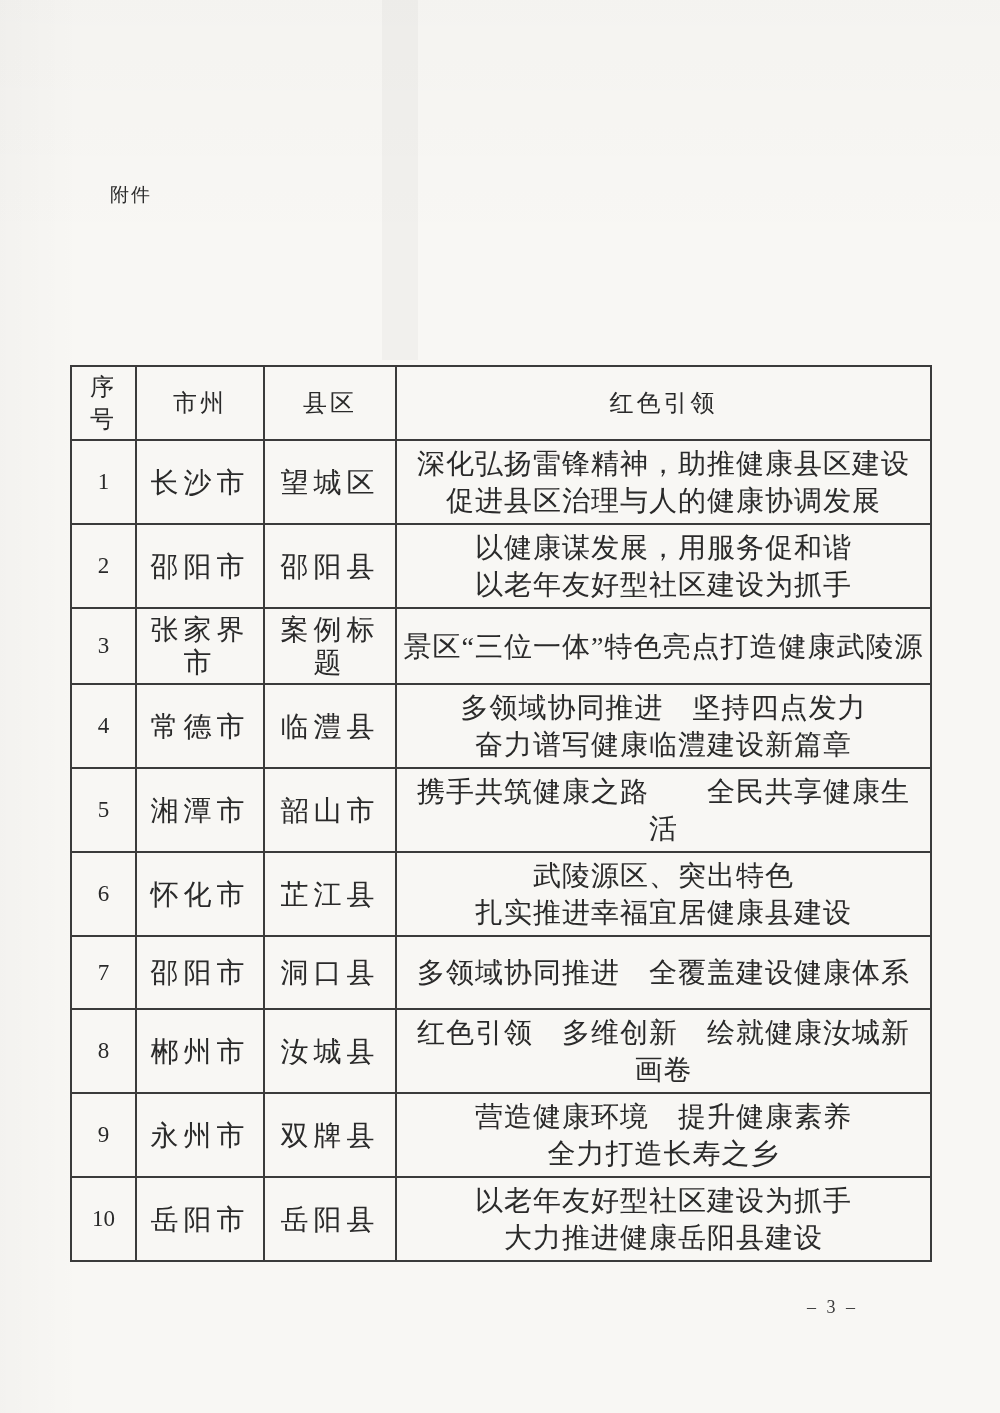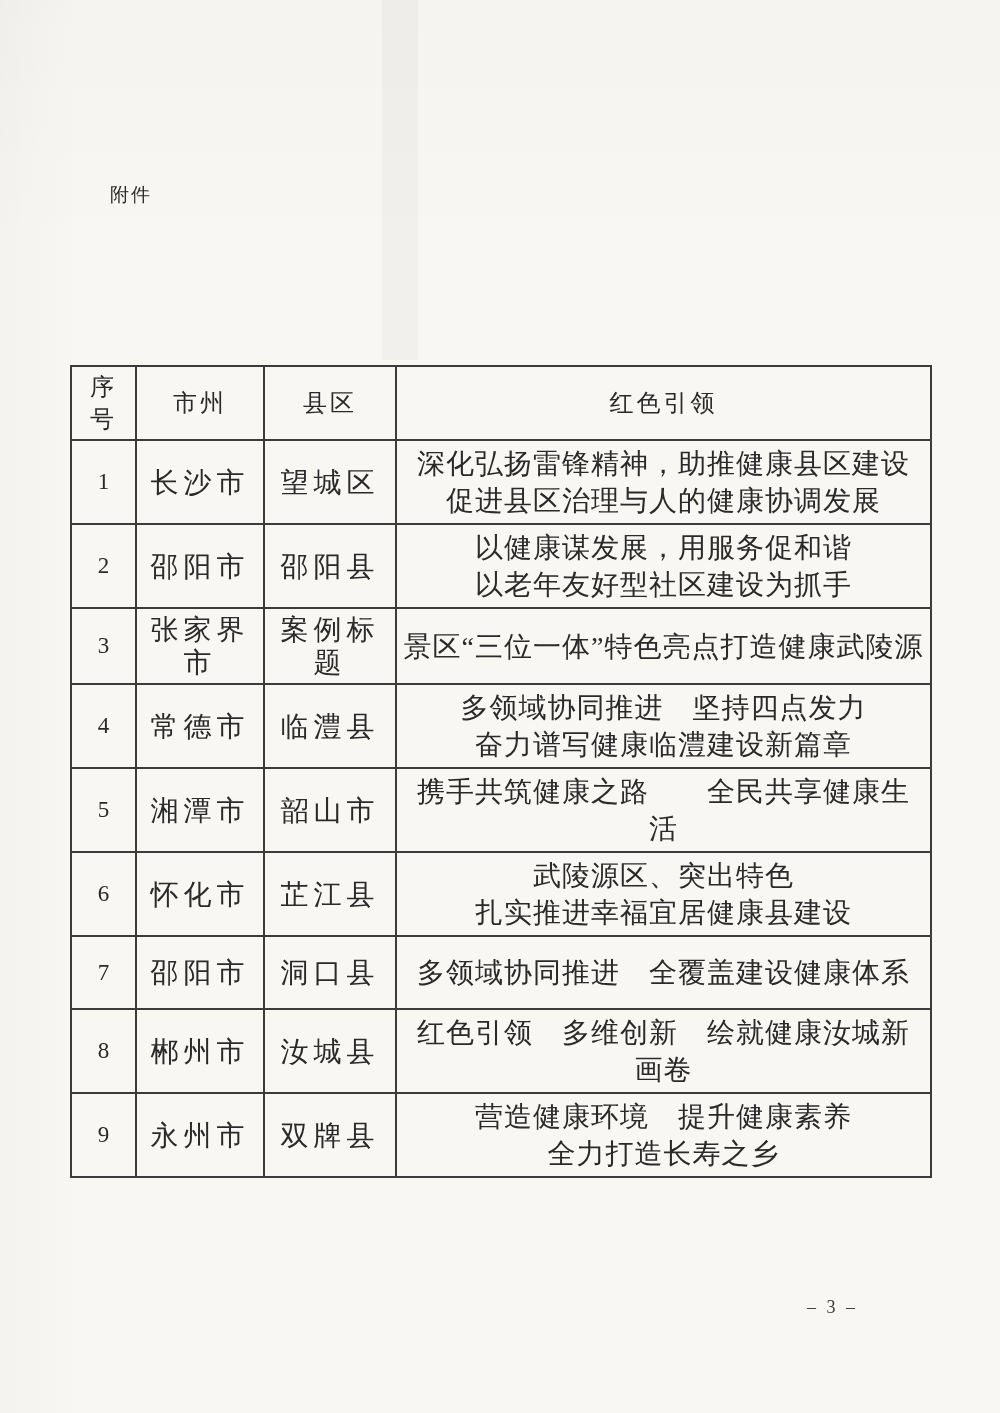--- a/index.html
+++ b/index.html
@@ -208,17 +208,26 @@
       </tr>
       <tr class="r-tall">
         <td class="cell-no">9</td>
         <td class="cell-city">永州市</td>
         <td class="cell-county">双牌县</td>
         <td class="cell-title">
           <div class="tline">营造健康环境　提升健康素养</div>
           <div class="tline">全力打造长寿之乡</div>
         </td>
       </tr>
+      <tr class="r-tall">
+        <td class="cell-no">10</td>
+        <td class="cell-city">岳阳市</td>
+        <td class="cell-county">岳阳县</td>
+        <td class="cell-title">
+          <div class="tline">以老年友好型社区建设为抓手</div>
+          <div class="tline">大力推进健康岳阳县建设</div>
+        </td>
+      </tr>
     </tbody>
   </table>
 
   <div class="page-footer">– 3 –</div>
 </div>
 
 </body></html>

